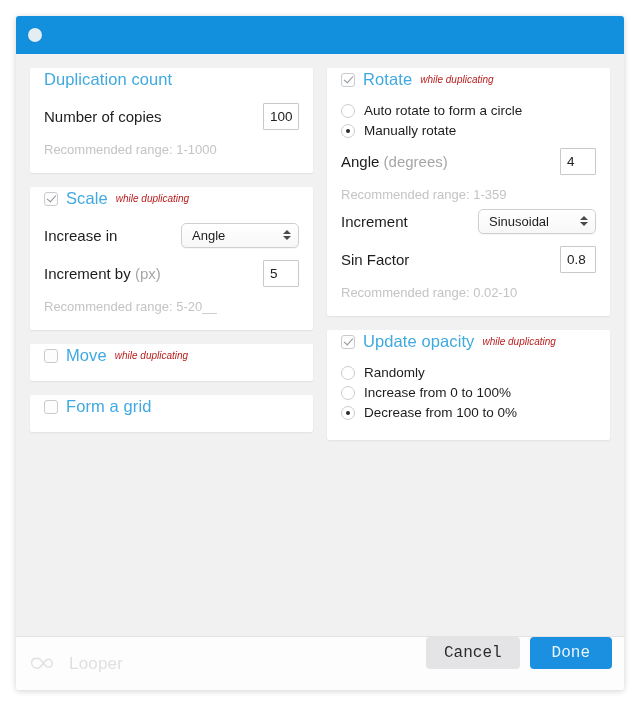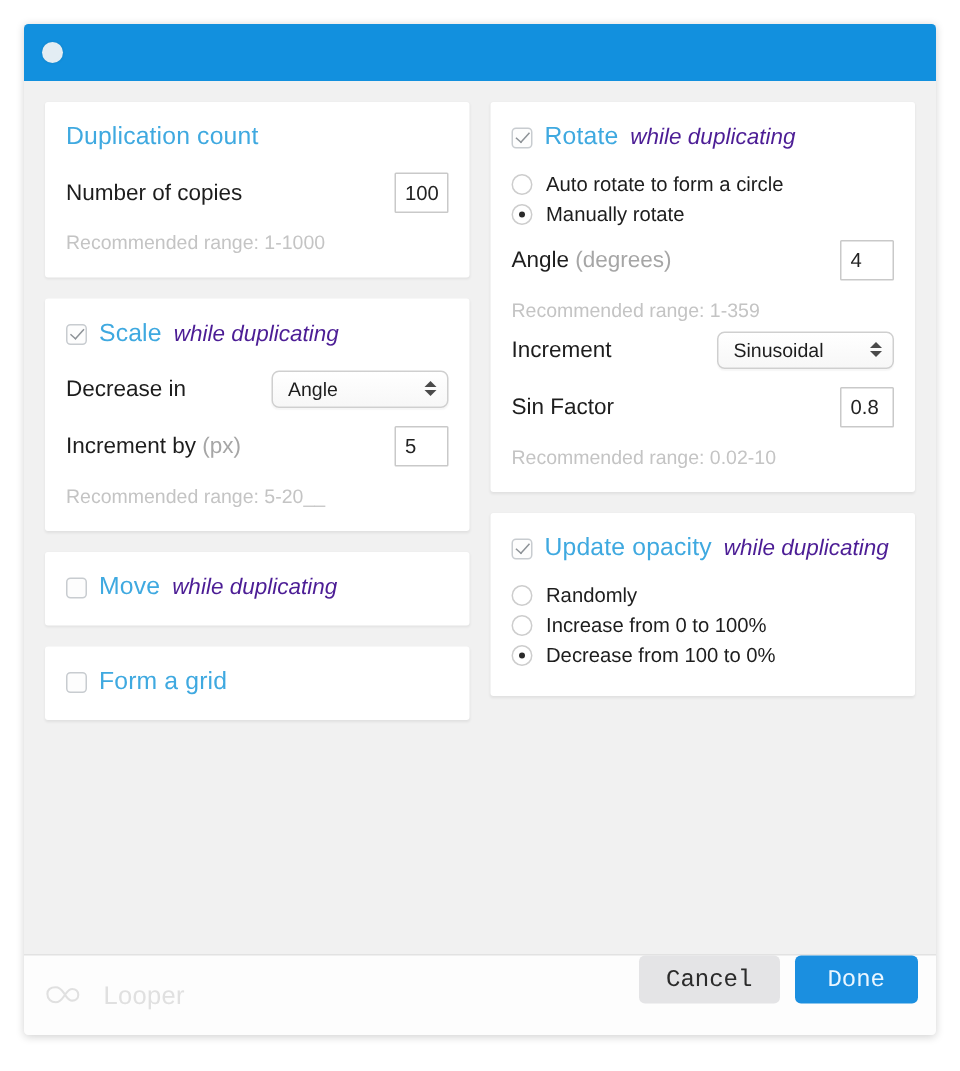--- a/index.html
+++ b/index.html
@@ -51,41 +51,41 @@
     display: flex;
     gap: 14px;
     align-items: flex-start;
     overflow: hidden;
   }
   .col { width: 283px; display: flex; flex-direction: column; gap: 14px; }
 
   .card {
     background: #ffffff;
     border-radius: 2px;
-    padding: 14px 14px 16px 14px;
+    padding: 2px 14px 16px 14px;
     box-shadow: 0 1px 2px rgba(0,0,0,0.07);
   }
   .card.slim { padding-bottom: 14px; }
 
   
   .head {
     display: flex;
     align-items: center;
     gap: 8px;
     margin-bottom: 14px;
     white-space: nowrap;
   }
   .head-title {
     color: #3fa9e0;
     font-size: 16.5px;
     letter-spacing: .1px;
   }
   .head-sub {
-    color: #4c1d95;
-    font-size: 15px;
+    color: #b91c1c;
+    font-size: 10px;
     font-style: italic;
   }
   .head.noform { margin-bottom: 2px; }
 
   
   .cbx {
     width: 14px;
     height: 14px;
     flex: 0 0 14px;
     border: 1px solid #c8ccd0;
@@ -261,21 +261,21 @@
         <div class="hint">Recommended range: 1-1000</div>
       </div>
 
       <div class="card">
         <div class="head">
           <span class="cbx on"></span>
           <span class="head-title">Scale</span>
           <span class="head-sub">while duplicating</span>
         </div>
         <div class="row">
-          <span class="lbl">Decrease in</span>
+          <span class="lbl">Increase in</span>
           <div class="sel wide">
             <span>Angle</span>
             <span class="chev">
                 <i class="up"></i>
                 <i class="down"></i>
               </span>
           </div>
         </div>
         <div class="row">
           <span class="lbl">

